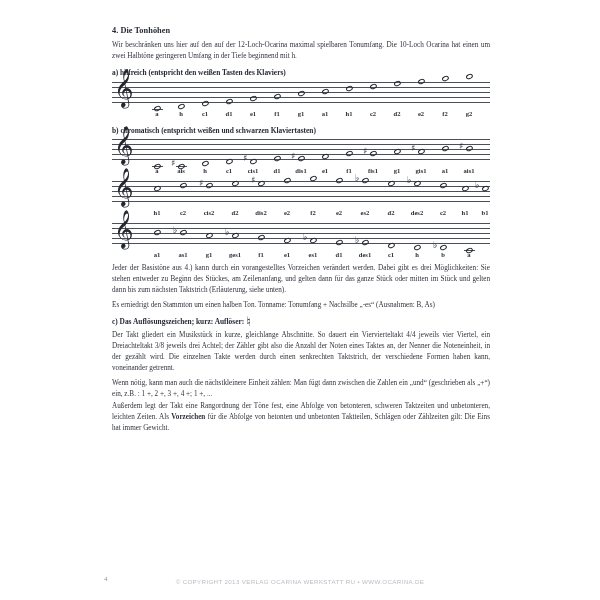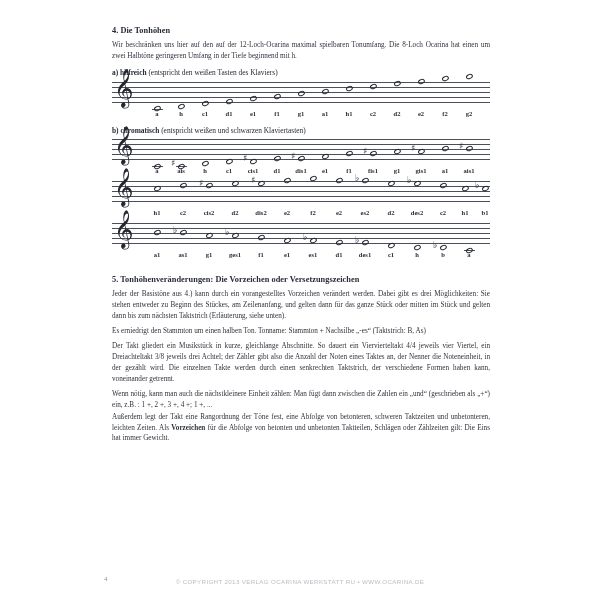--- a/index.html
+++ b/index.html
@@ -48,21 +48,21 @@
   }
   p.body-text.tight { margin-bottom: 1px; }
 
   .sub-head {
     font-size: 7.4px;
     margin: 6px 0 3.5px 0;
     color: #272b35;
     line-height: 1.3;
   }
   .sub-head b { font-weight: bold; }
-  .sub-head .plain { font-weight: normal; }
+  .sub-head .plain { font-weight: bold; }
 
   .accidental-glyph {
     font-family: "DejaVu Sans", sans-serif;
     font-size: 13px;
     line-height: 0;
     vertical-align: -2px;
     margin-left: 2px;
     color: #23262e;
   }
 
@@ -169,21 +169,21 @@
     font-family: "Liberation Sans", sans-serif;
   }
 </style>
 </head>
 <body>
 
 <div class="page">
   <div class="content">
 
     <h2 class="section-head">4. Die Tonhöhen</h2>
-    <p class="body-text">Wir beschränken uns hier auf den auf der 12-Loch-Ocarina maximal spielbaren Tonumfang. Die 8-Loch Ocarina hat einen um zwei Halbtöne geringeren Umfang in der Tiefe beginnend mit h.</p>
+    <p class="body-text">Wir beschränken uns hier auf den auf der 12-Loch-Ocarina maximal spielbaren Tonumfang. Die 10-Loch Ocarina hat einen um zwei Halbtöne geringeren Umfang in der Tiefe beginnend mit h.</p>
 
     <div class="sub-head">
       <b>a) hilfreich</b><span class="plain"> (entspricht den weißen Tasten des Klaviers)</span>
     </div>
 
     <div class="staff-block">
         <div class="staff">
           <div class="line l0"></div>
           <div class="line l1"></div>
           <div class="line l2"></div>
@@ -359,26 +359,28 @@
           <div class="note-label" style="left: 201px; top: 2px;">es1</div>
           <div class="note-label" style="left: 227px; top: 2px;">d1</div>
           <div class="note-label" style="left: 253px; top: 2px;">des1</div>
           <div class="note-label" style="left: 279px; top: 2px;">c1</div>
           <div class="note-label" style="left: 305px; top: 2px;">h</div>
           <div class="note-label" style="left: 331px; top: 2px;">b</div>
           <div class="note-label" style="left: 357px; top: 2px;">a</div>
         </div>
       </div>
 
-    <h2 class="section-head" style="margin-top:14px;">5. Tonhöhenveränderungen: Die Vorzeichen oder Versetzungszeichen</h2>
     <p class="body-text">Jeder der Basistöne aus 4.) kann durch ein vorangestelltes Vorzeichen verändert werden. Dabei gibt es drei Möglichkeiten: Sie stehen entweder zu Beginn des Stückes, am Zeilenanfang, und gelten dann für das ganze Stück oder mitten im Stück und gelten dann bis zum nächsten Taktstrich (Erläuterung, siehe unten).</p>
 
 
-    <p class="body-text">Es erniedrigt den Stammton um einen halben Ton. Tonname: Stammton + Nachsilbe „-es“ (Taktstrich: B, As)</p>
-
+    <p class="body-text">Es erniedrigt den Stammton um einen halben Ton. Tonname: Tonumfang + Nachsilbe „-es“ (Ausnahmen: B, As)</p>
+
+    <div class="sub-head">
+      <b>c) Das Auflösungszeichen; kurz: Auflöser:</b><span class="accidental-glyph">♮</span>
+    </div>
 
     <p class="body-text">Der Takt gliedert ein Musikstück in kurze, gleichlange Abschnitte. So dauert ein Viervierteltakt 4/4 jeweils vier Viertel, ein Dreiachteltakt 3/8 jeweils drei Achtel; der Zähler gibt also die Anzahl der Noten eines Taktes an, der Nenner die Noteneinheit, in der gezählt wird. Die einzelnen Takte werden durch einen senkrechten Taktstrich, der verschiedene Formen haben kann, voneinander getrennt.</p>
     <p class="body-text tight">Wenn nötig, kann man auch die nächstkleinere Einheit zählen: Man fügt dann zwischen die Zahlen ein „und“ (geschrieben als „+“) ein, z.B. : 1 +, 2 +, 3 +, 4 +; 1 +, ...</p>
     <p class="body-text tight"><span>Außerdem legt der Takt eine Rangordnung der Töne fest, eine Abfolge von betonteren, schweren Taktzeiten und unbetonteren, leichten Zeiten. Als </span><b>Vorzeichen</b><span> für die Abfolge von betonten und unbetonten Taktteilen, Schlägen oder Zählzeiten gilt: Die Eins hat immer Gewicht.</span></p>
 
   </div>
 
   <div class="footer">
     <div class="page-number">4</div>
     <div class="copyright">© COPYRIGHT 2013 VERLAG OCARINA WERKSTATT RU • WWW.OCARINA.DE</div>

